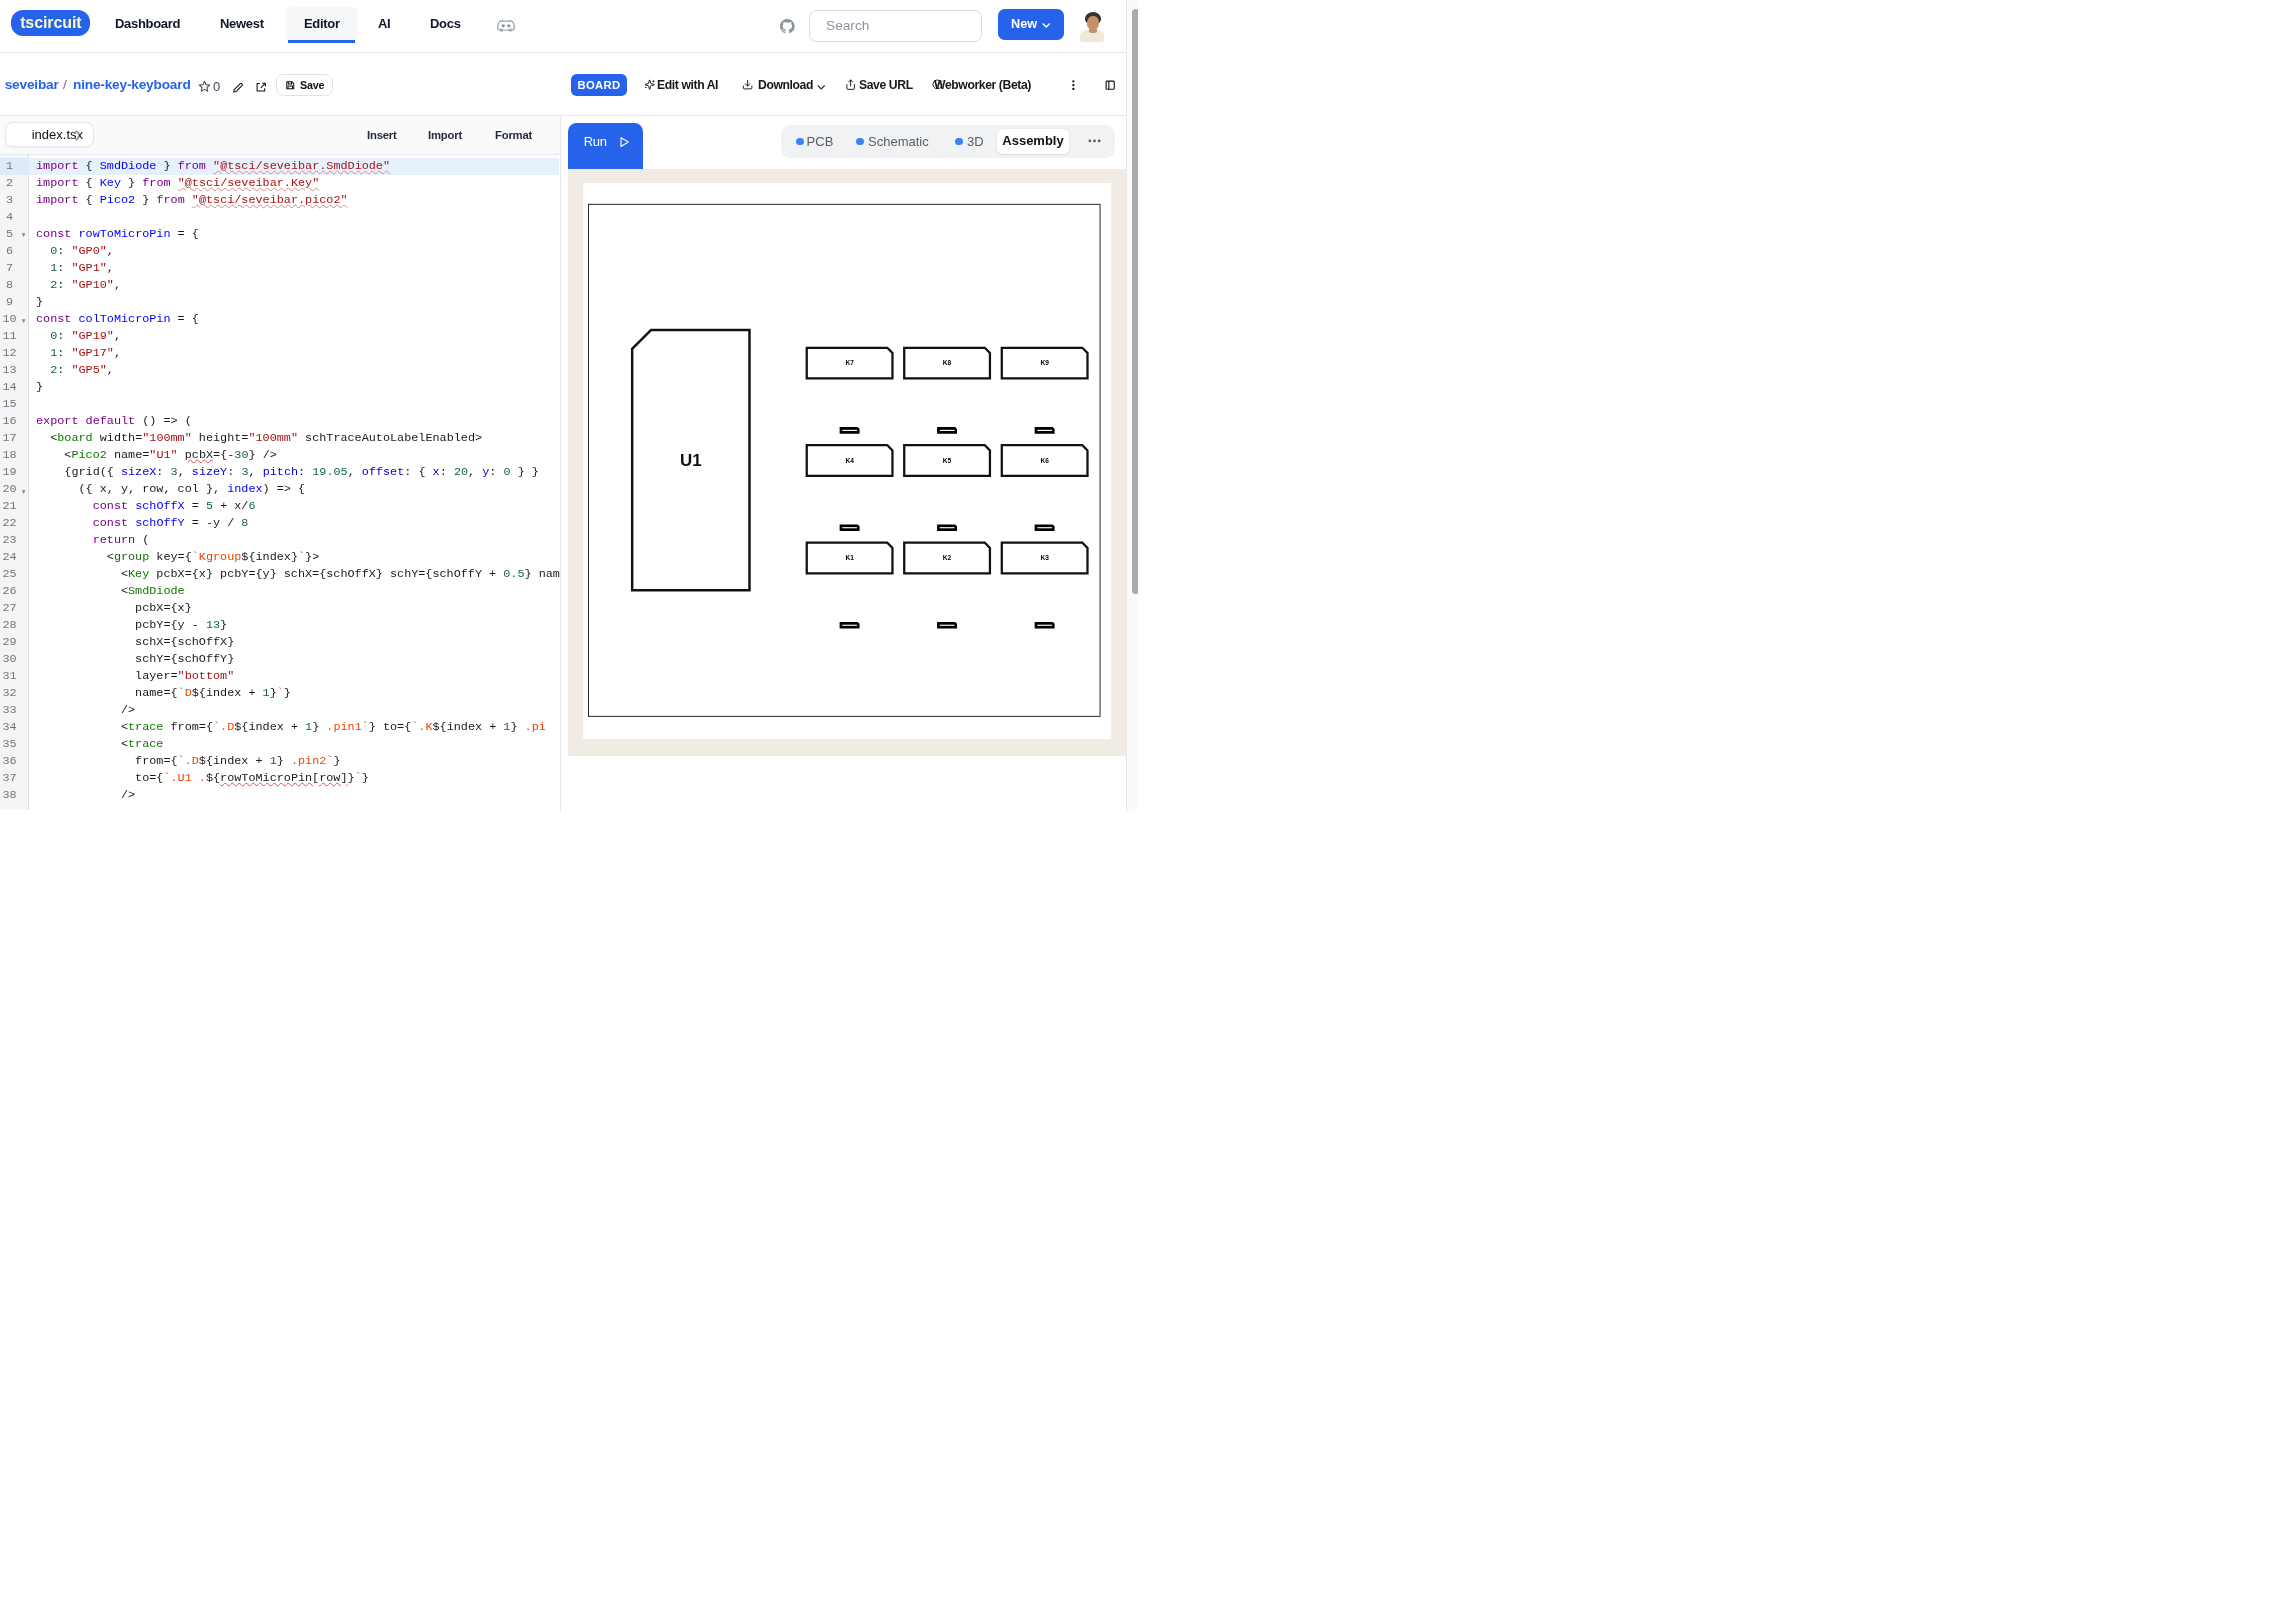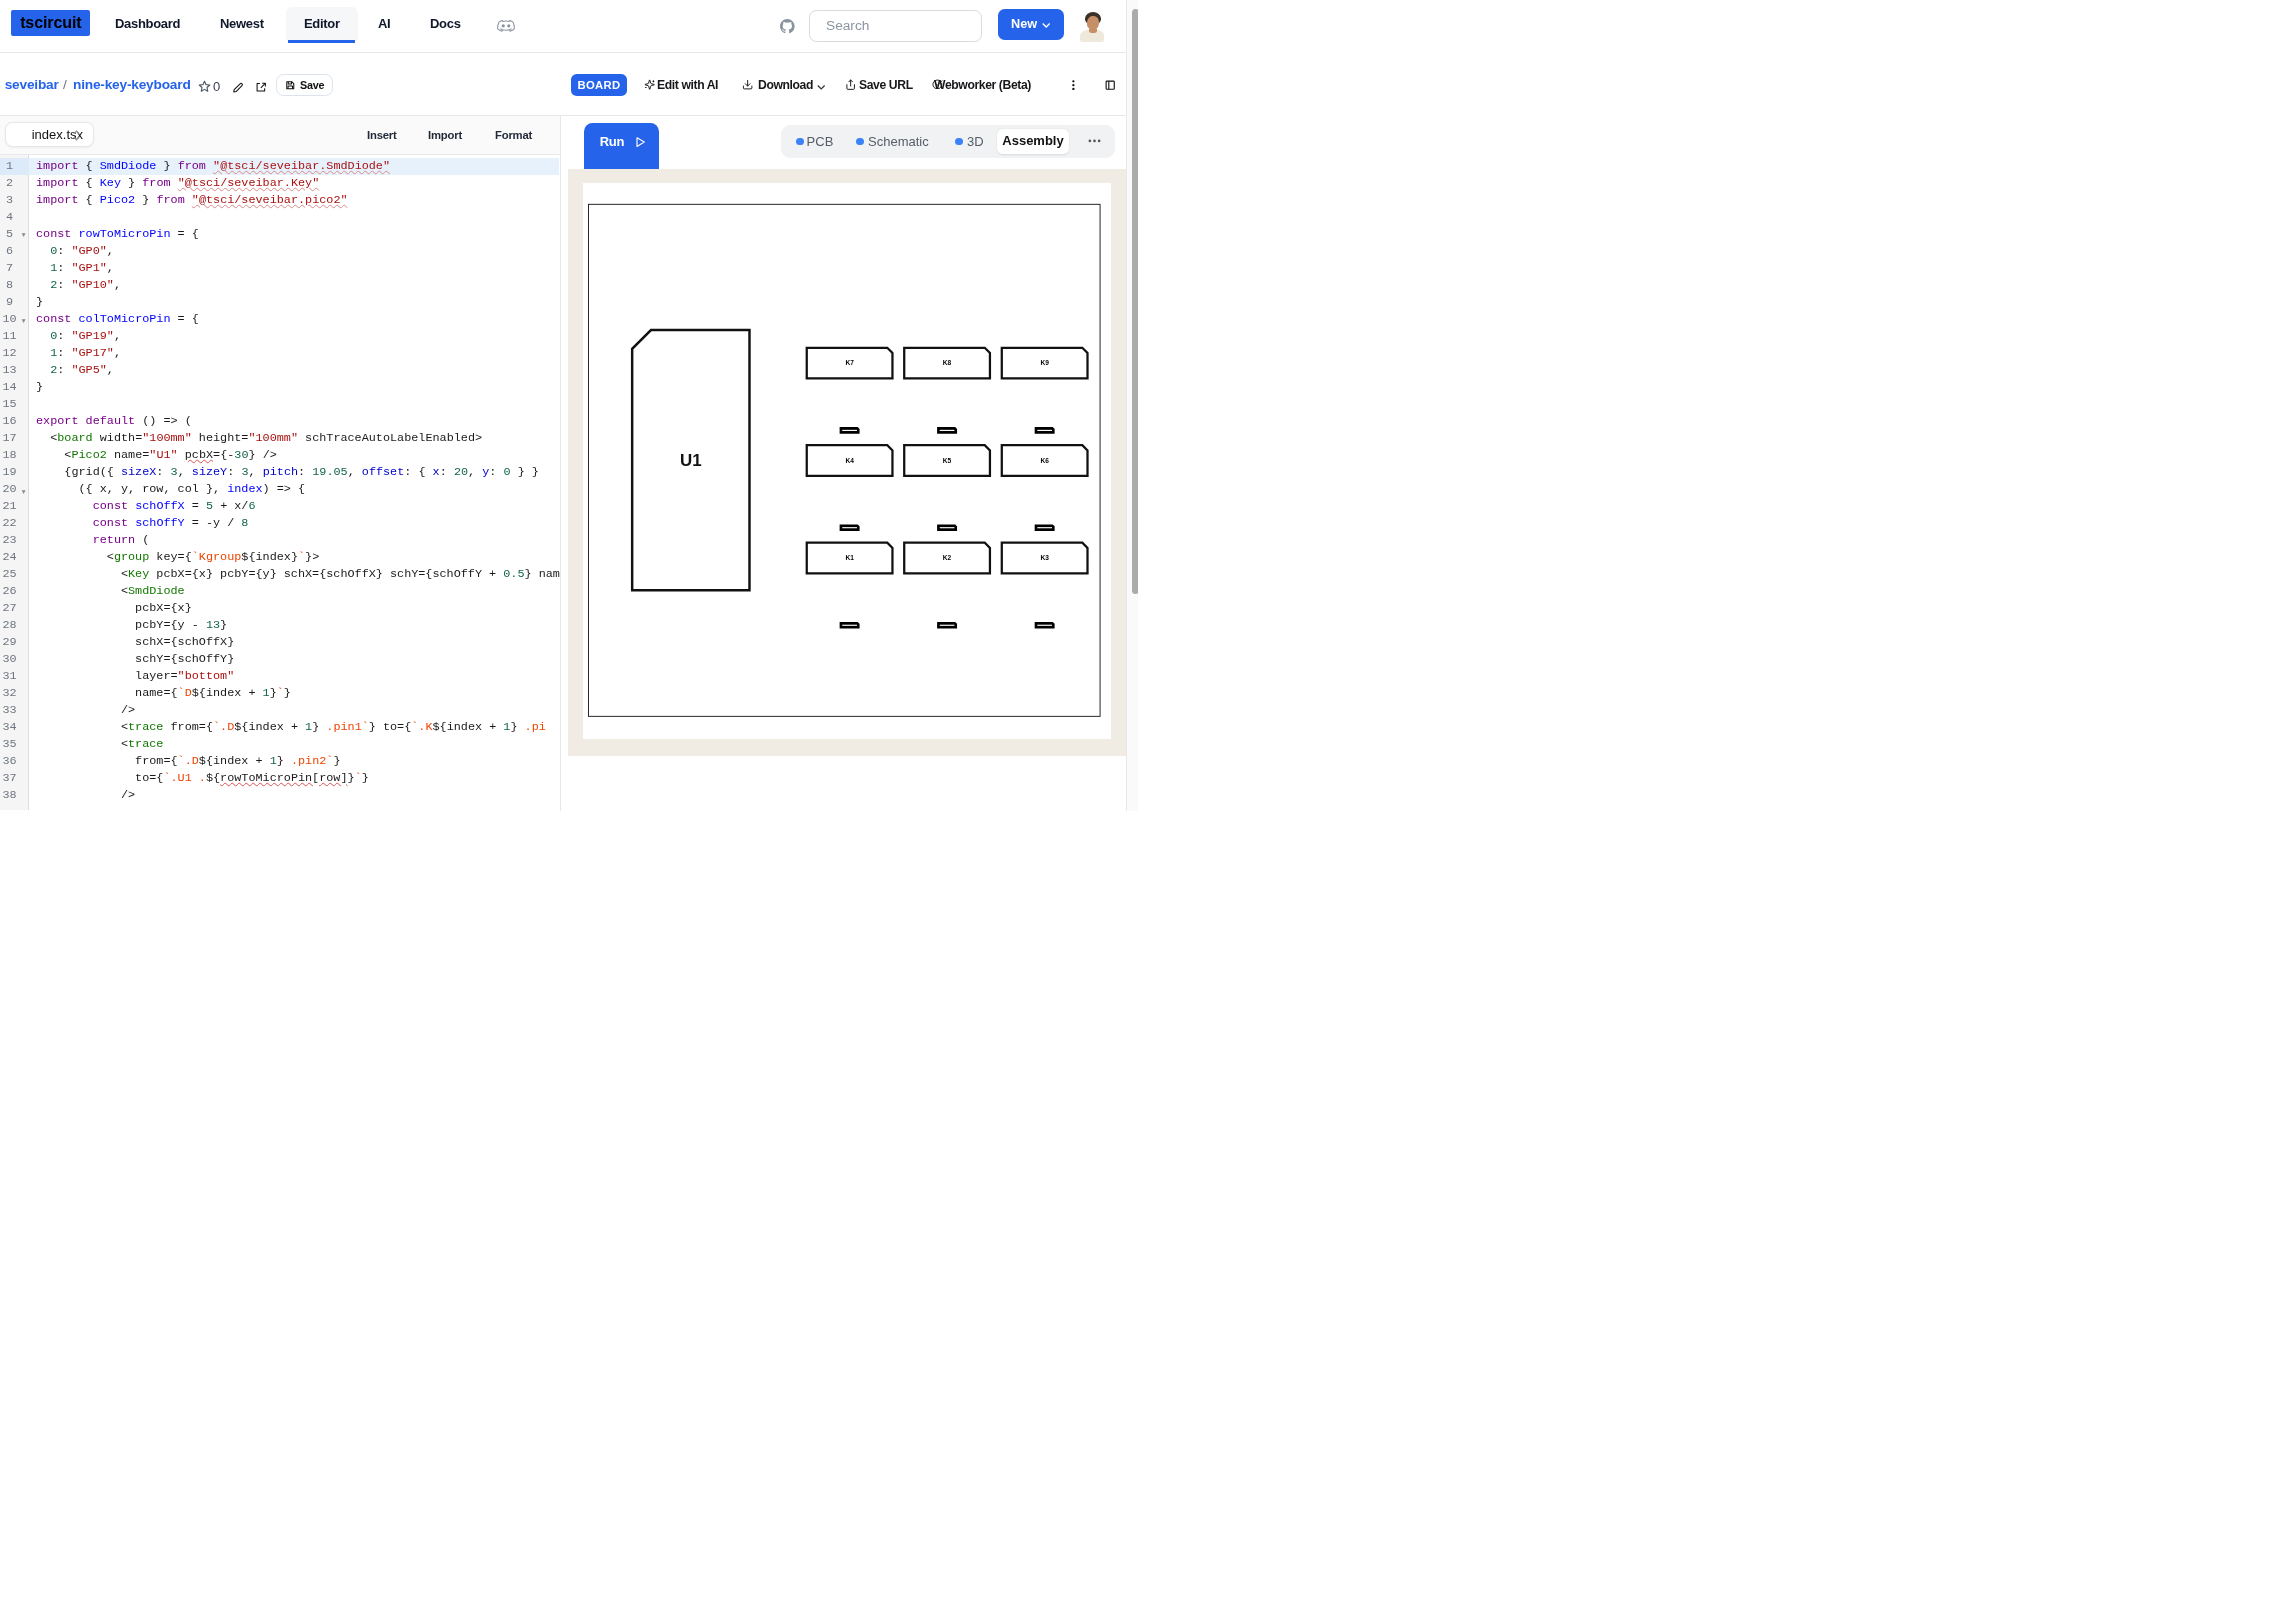--- a/index.html
+++ b/index.html
@@ -3,21 +3,21 @@
 <meta charset="utf-8">
 <style>
   * { margin:0; padding:0; box-sizing:border-box; }
   html,body { width:1138px; height:811px; overflow:hidden; }
   body { font-family:"Liberation Sans",sans-serif; background:#fff; position:relative; }
   .abs { position:absolute; }
   svg { display:block; }
 
   
   #nav { left:0; top:0; width:1138px; height:53px; border-bottom:0.9px solid #e5e7eb; background:#fff; }
-  #logo { left:11.3px; top:10.4px; width:79px; height:26px; background:#2563eb; border-radius:2px; color:#000000;
+  #logo { left:11.3px; top:10.4px; width:79px; height:26px; background:#2563eb; border-radius:12px; color:#fef9c3;
           font-size:16px; font-weight:bold; text-align:center; line-height:25.4px; letter-spacing:-0.1px; }
   .navlink { top:16px; font-size:13px; font-weight:bold; letter-spacing:-0.3px; color:#0f172a; }
   #ed-bg { left:286px; top:6.6px; width:72px; height:35px; background:#f6f7f8; border-radius:5.6px; }
   #ed-ul { left:288px; top:40px; width:67px; height:2.8px; background:#2563eb; }
 
   
   #bar2 { left:0; top:54px; width:1138px; height:62px; border-bottom:0.9px solid #e5e7eb; background:#fff; }
   .crumb { font-size:13.7px; font-weight:bold; color:#2563eb; letter-spacing:-0.2px; }
   #save { left:276px; top:20px; width:57px; height:22px; border:0.9px solid #dce3ee; border-radius:7.5px; background:#fff; }
   .t2txt { font-size:12.2px; font-weight:bold; color:#18181b; top:24px; letter-spacing:-0.4px; }
@@ -45,21 +45,21 @@
   .n { color:#116644; }
   .t { color:#117700; }
   .o { color:#ee4400; }
   .su { color:#aa1111; text-decoration:underline wavy #d98c8c 0.9px; text-underline-offset:0.9px; }
   .wavy { text-decoration:underline wavy #e05252 0.9px; text-underline-offset:0.9px; }
 
   #divider { left:560px; top:116px; width:0.9px; height:695px; background:#e5e7eb; }
 
   
   #run { left:568px; top:123px; width:75px; height:56px; background:#2563eb; border-radius:8.5px; color:#fff;
-         font-size:13px; font-weight:bold; letter-spacing:-0.3px;margin-left:16px; }
+         font-size:13px; font-weight:normal; letter-spacing:-0.3px; }
   #tabs { left:781px; top:125px; width:334px; height:33px; background:#f1f2f4; border-radius:9px; }
   .dot { position:absolute; width:7.8px; height:7.8px; border-radius:3.9px; background:#3b82f6; top:12.7px; }
   .tabtxt { position:absolute; top:9px; font-size:13px; color:#565d68; }
   #asm { position:absolute; left:216px; top:4.1px; width:72px; height:24.5px; background:#fff; border-radius:5.6px;
          box-shadow:0 0.9px 1.9px rgba(0,0,0,0.1); font-size:13px; font-weight:bold; color:#111; text-align:center; line-height:23.5px; }
 
   #canvas { left:568px; top:169px; width:571px; height:587px; background:#f0ebe3; }
   #whitepanel { left:15.4px; top:13.7px; width:528px; height:556px; background:#fff; }
 
   

